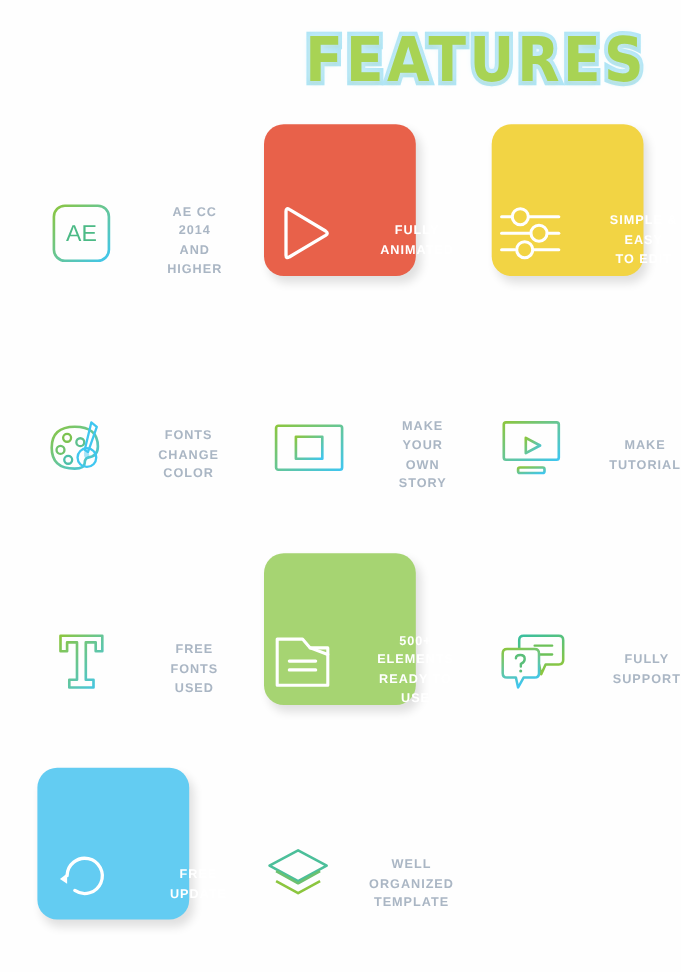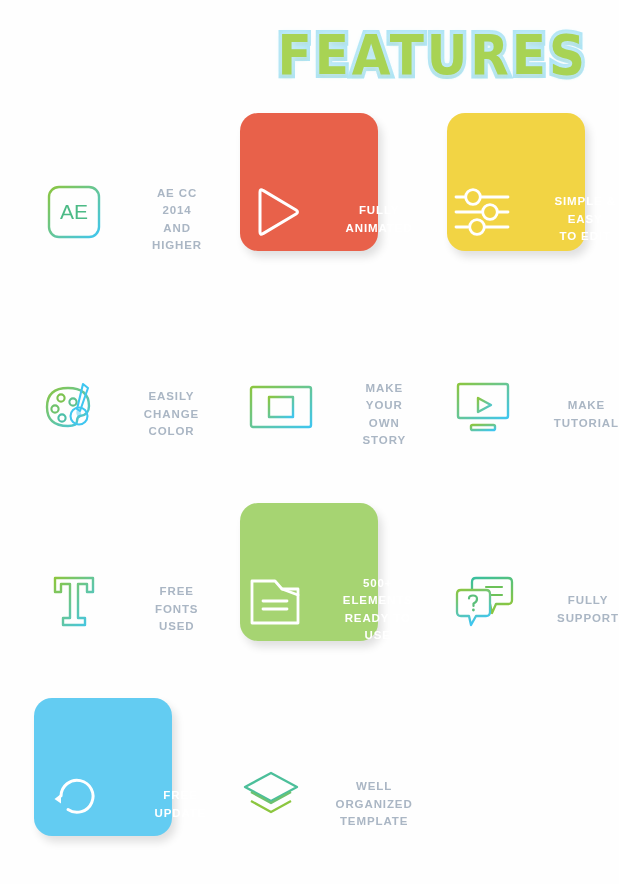--- a/index.html
+++ b/index.html
@@ -189,21 +189,21 @@
           <path d="M31 10 Q10 10 10 29 Q10 48 31 48 Q40 48 40 43 Q40 39 43 38 Q52 37 52 28 Q52 10 31 10 Z" stroke="url(#gradGB)" stroke-width="2.4" stroke-linejoin="round"></path>
           <circle cx="24" cy="20" r="3.6" stroke="#7cc24f" stroke-width="2.1"></circle>
           <circle cx="36" cy="24" r="3.6" stroke="#5ec08e" stroke-width="2.1"></circle>
           <circle cx="18" cy="31" r="3.6" stroke="#6fc26b" stroke-width="2.1"></circle>
           <circle cx="25" cy="40" r="3.6" stroke="#4cbfa8" stroke-width="2.1"></circle>
           <path d="M46 6 L51 10 L43 33 L40 31 Z" stroke="#3fc6f0" stroke-width="2.1" stroke-linejoin="round"></path>
           <circle cx="42" cy="38" r="8.5" stroke="#3fc6f0" stroke-width="2.1"></circle>
           <path d="M40 31 Q38 37 42 40 Q46 37 43 33 Z" fill="#3fc6f0" opacity="0.45"></path>
         </svg>
       </div>
-      <div class="label">EASILY
+      <div class="label">FONTS
 CHANGE COLOR</div>
     </div>
 
     <div class="cell row2">
       <div class="icon-box">
         <svg width="66" height="50" viewBox="0 0 66 50" fill="none" stroke="url(#gradGB)" stroke-width="2.4" stroke-linejoin="round">
           <rect x="3" y="5" width="60" height="40" rx="2"></rect>
           <line x1="3" y1="12" x2="63" y2="12"></line>
           <line x1="3" y1="38" x2="63" y2="38"></line>
           <line x1="15" y1="12" x2="15" y2="38"></line>

